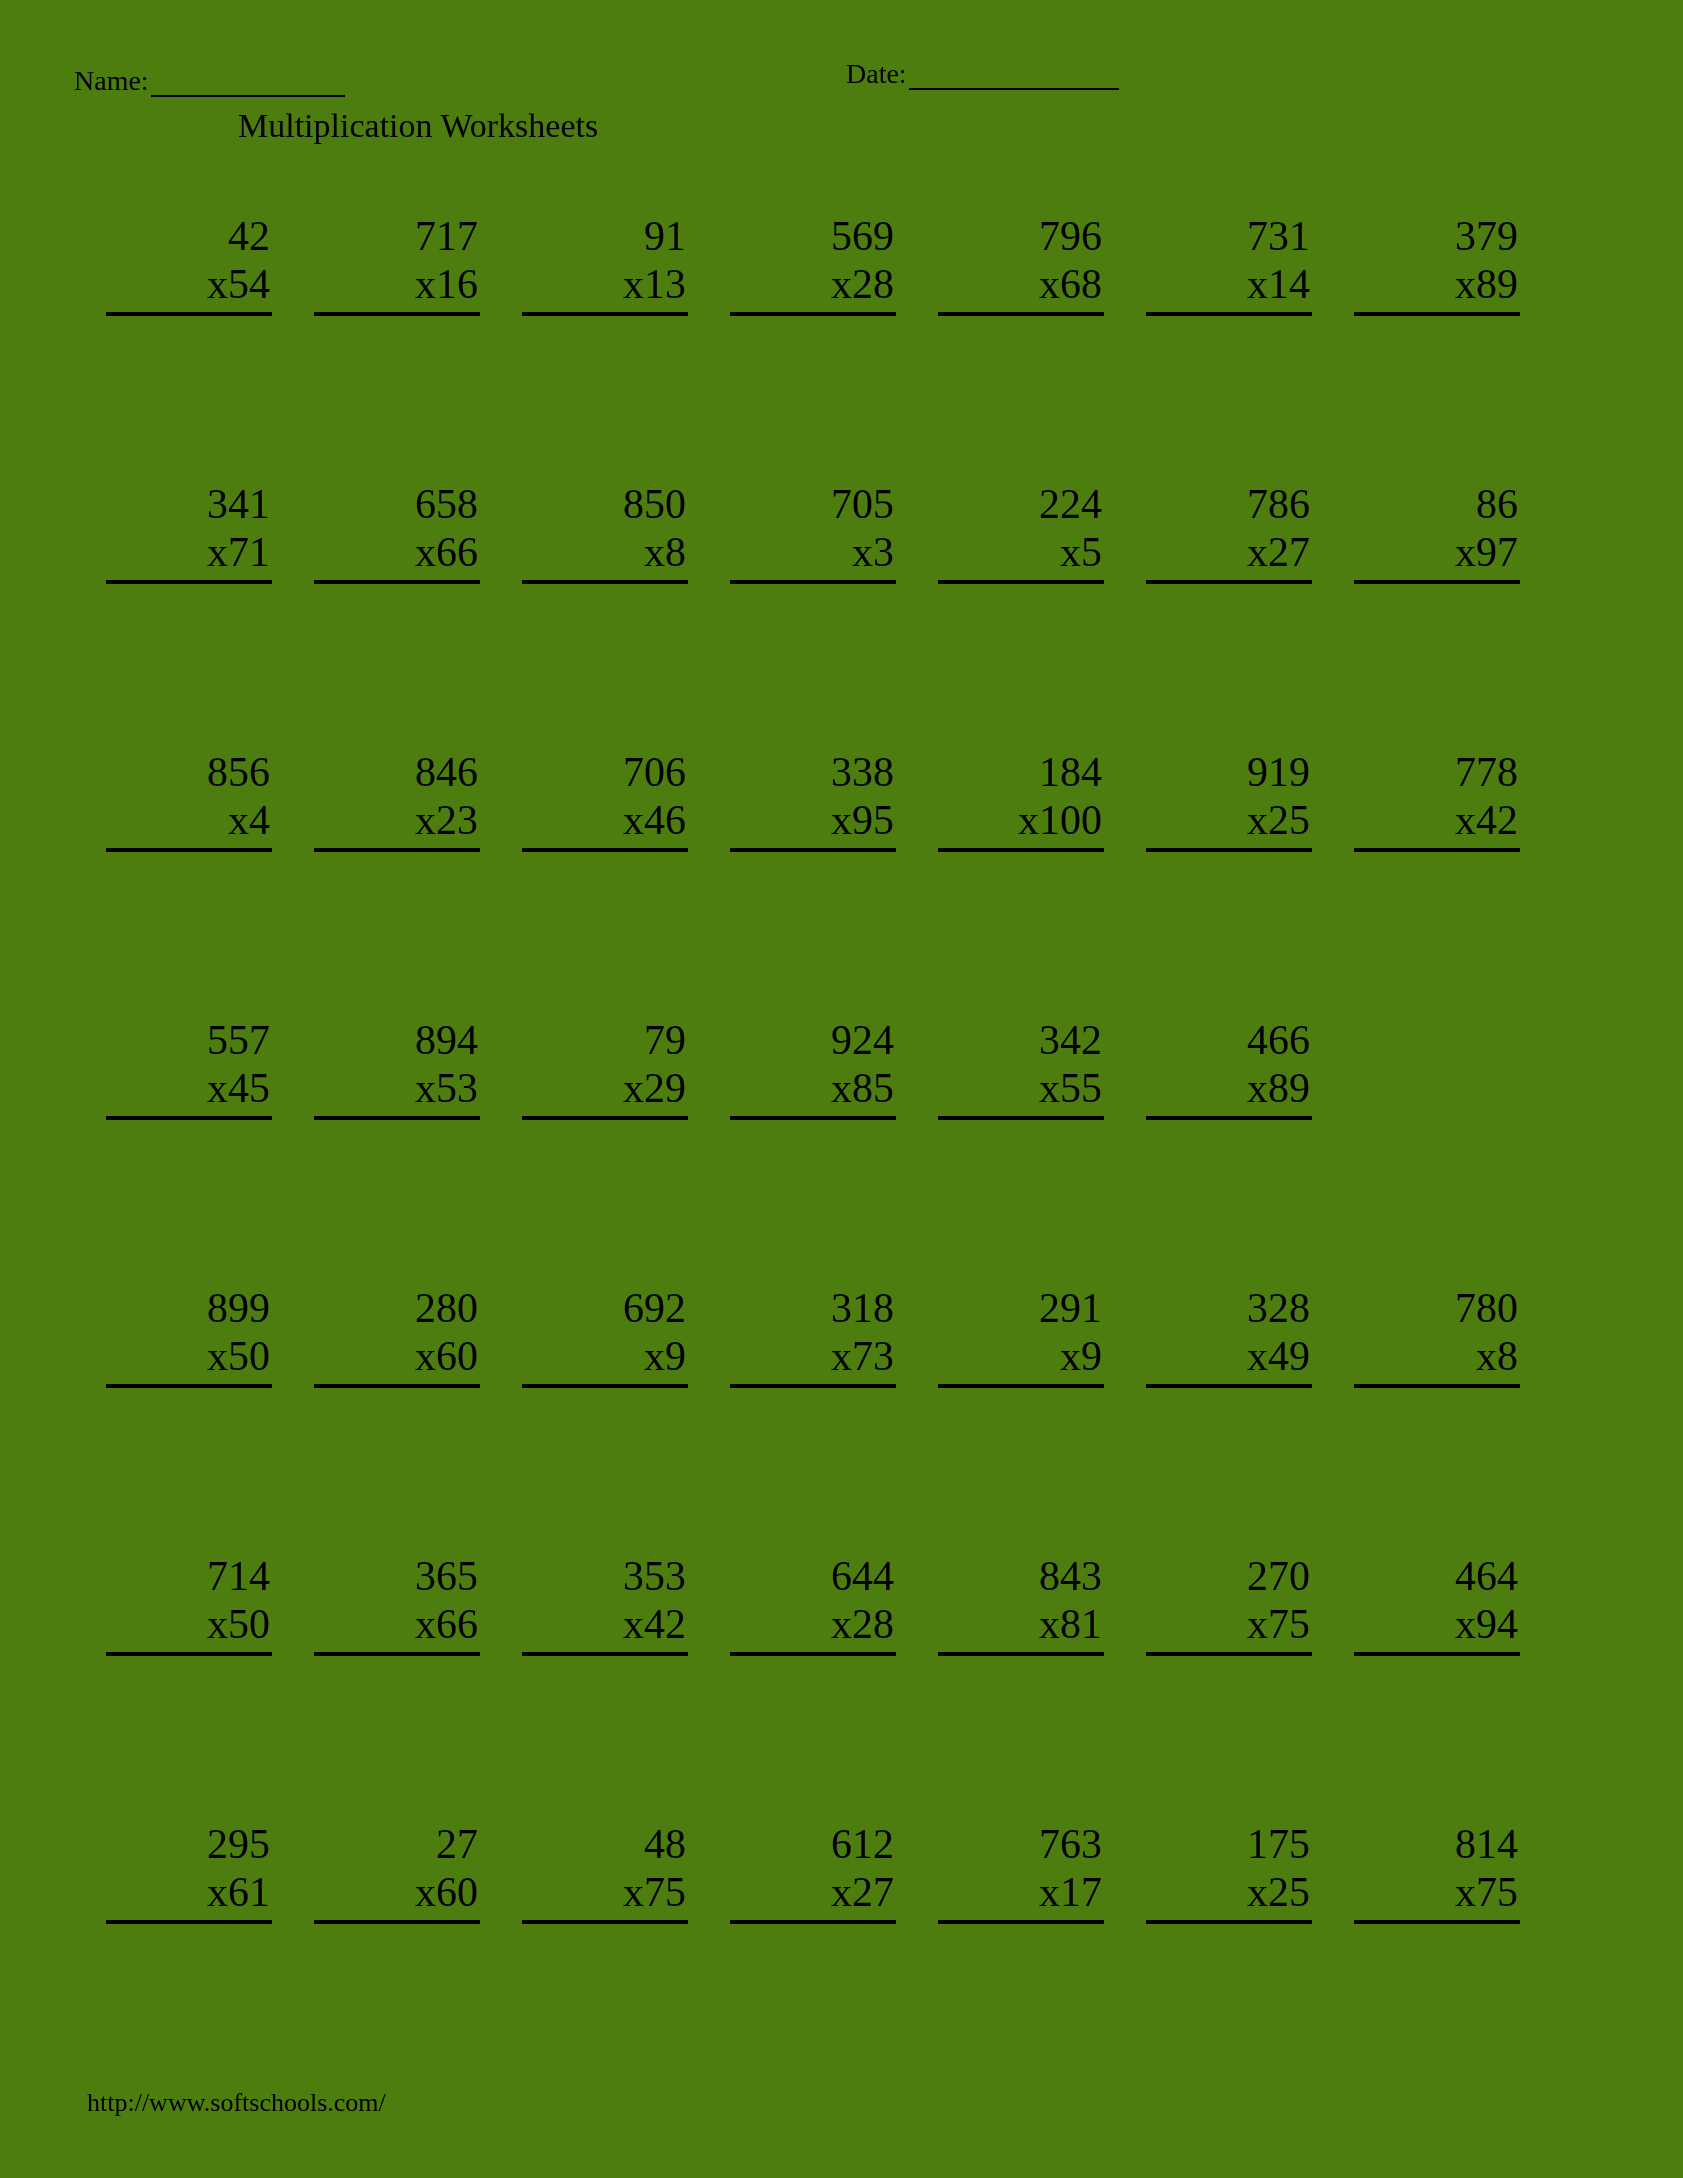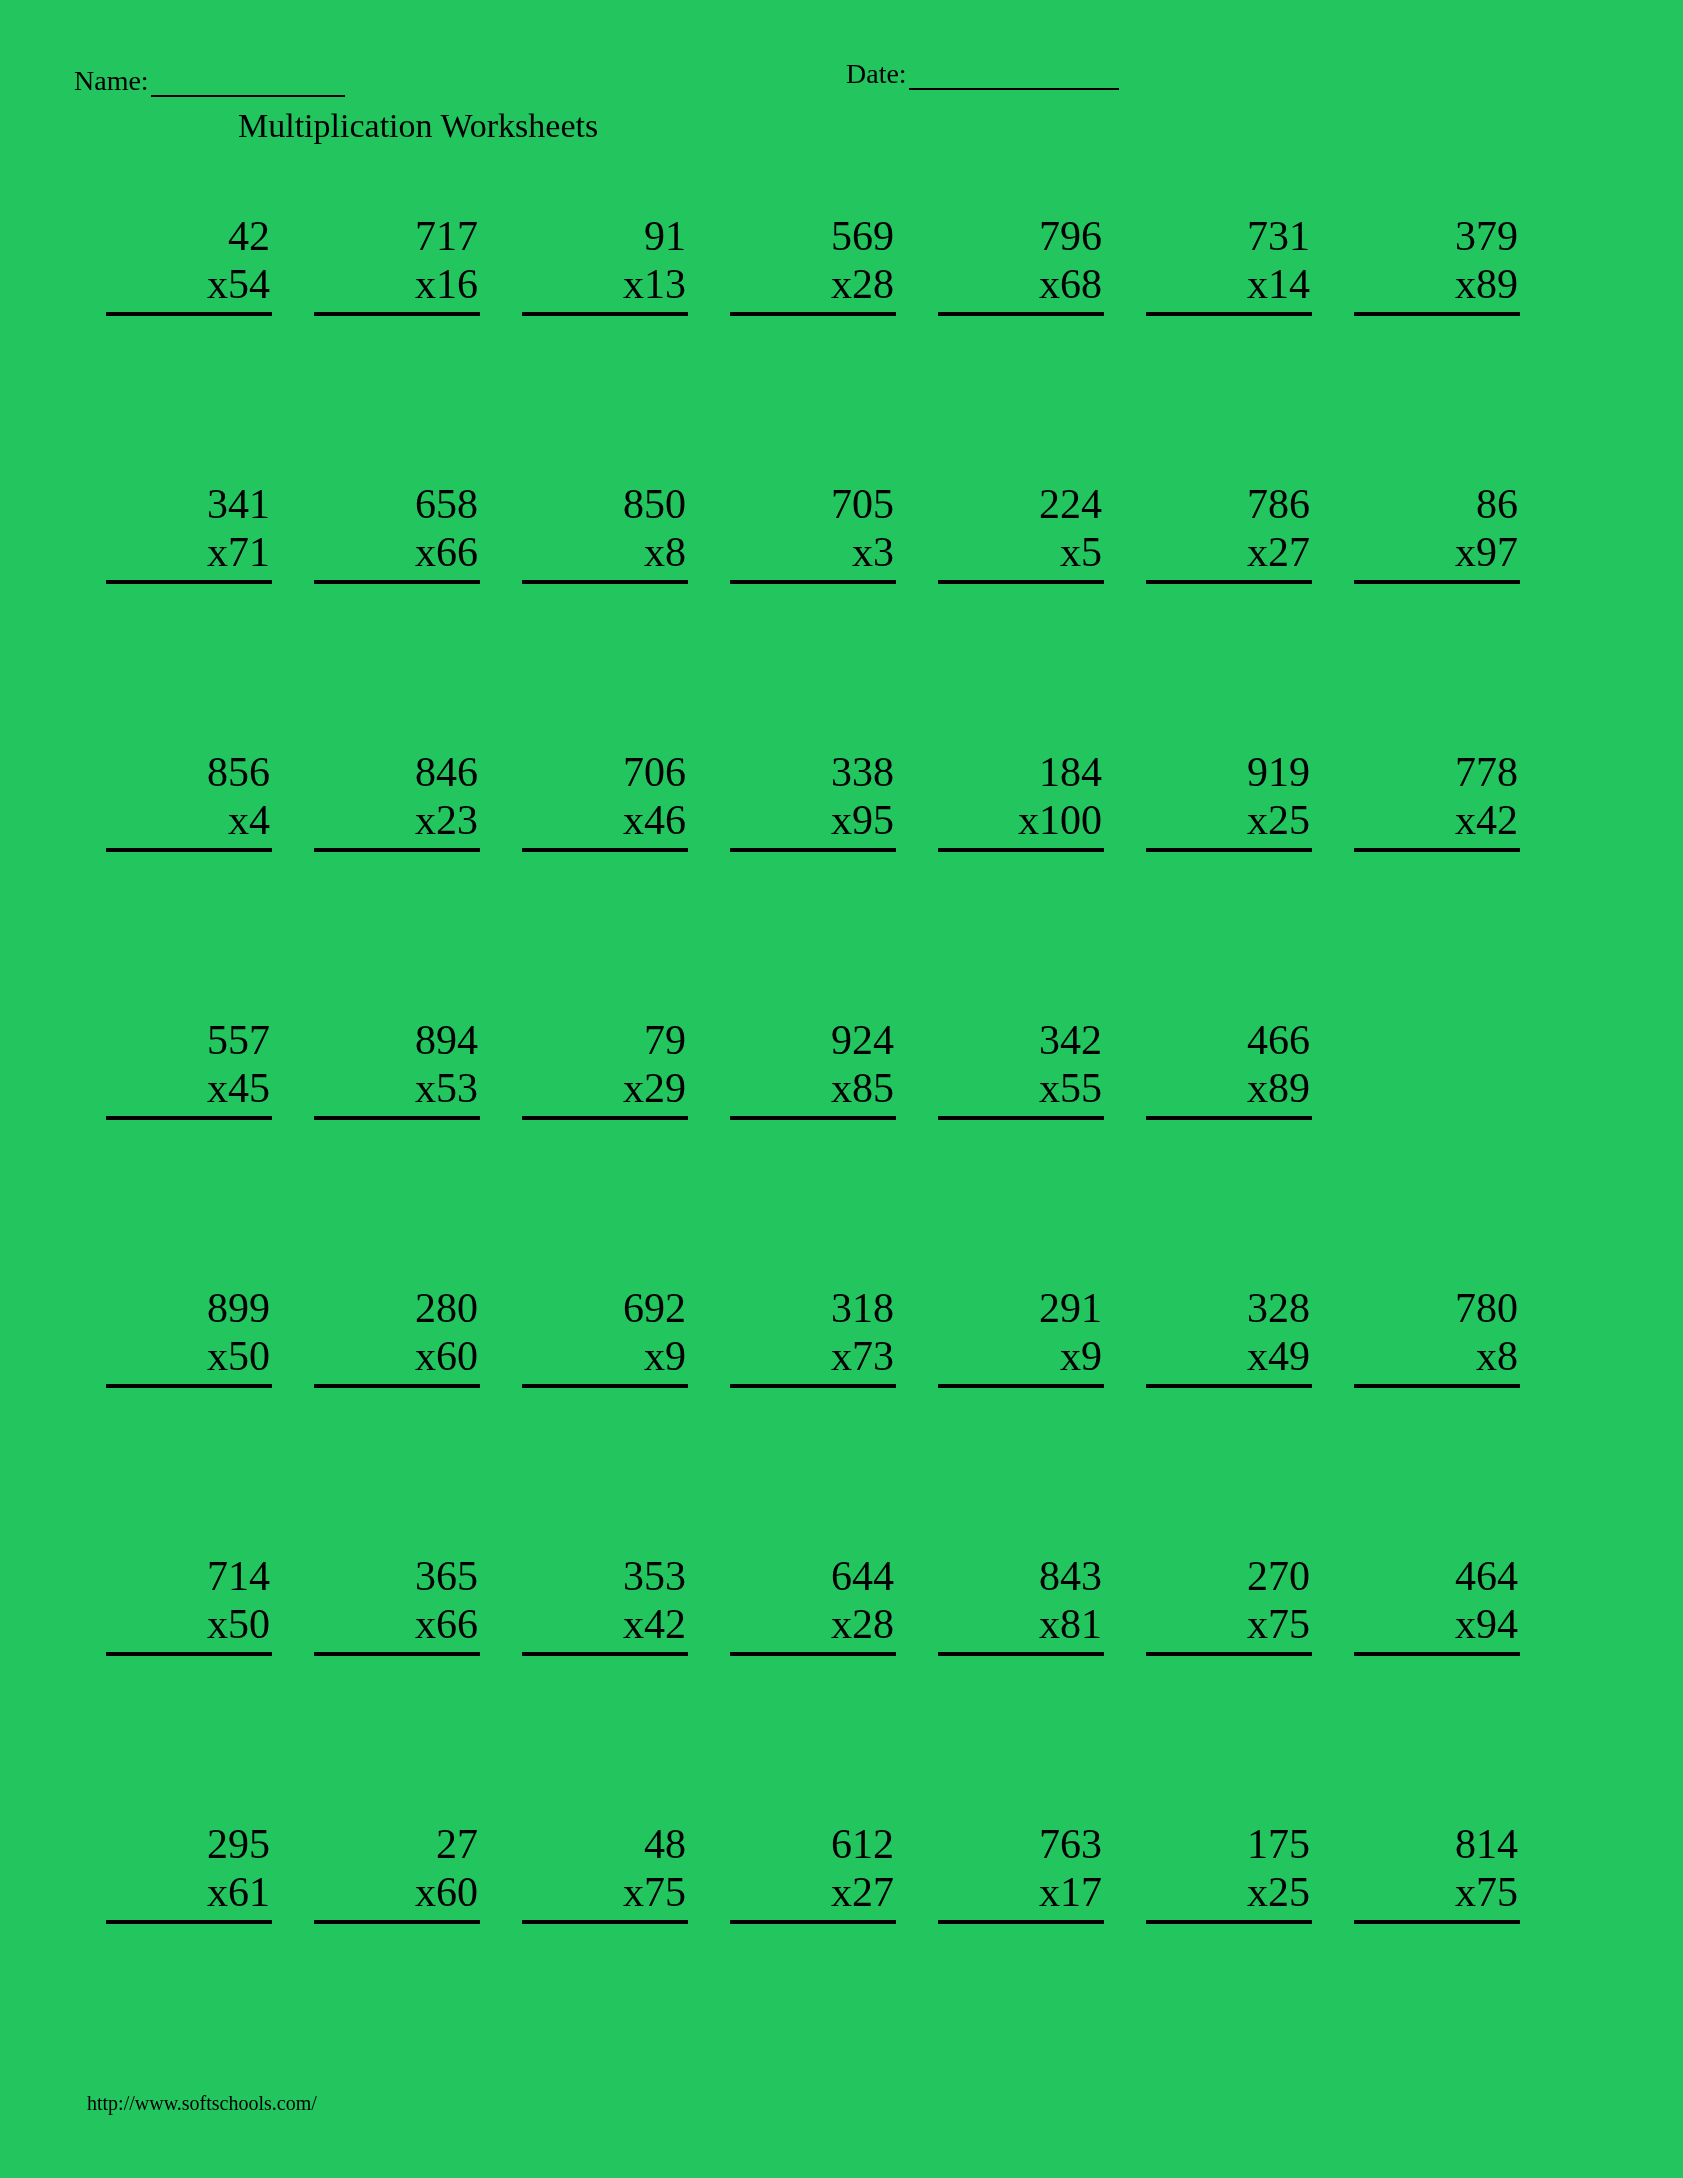--- a/index.html
+++ b/index.html
@@ -4,21 +4,21 @@
 <style>
   html, body {
     margin: 0;
     padding: 0;
     background: #e8e8e8;
   }
   .sheet {
     position: relative;
     width: 1683px;
     height: 2178px;
-    background: #22c55e;
+    background: #4d7c0f;
     font-family: "Liberation Serif", "DejaVu Serif", serif;
     color: #000000;
     overflow: hidden;
     margin: 0 auto;
   }
   
   .hdr-field {
     position: absolute;
     font-size: 28px;
     line-height: 32px;
@@ -67,21 +67,21 @@
   .prob-top, .prob-bottom {
     font-size: 42px;
     line-height: 48px;
     padding-right: 2px;
   }
   
   .footer-url {
     position: absolute;
     left: 87px;
     top: 2087px;
-    font-size: 20px;
+    font-size: 26px;
     line-height: 32px;
   }
 </style>
 </head>
 <body>
 
 <div class="sheet">
 
   <div class="hdr-field hdr-name">
     <span>Name:</span><span class="blank-line name-line"></span>

